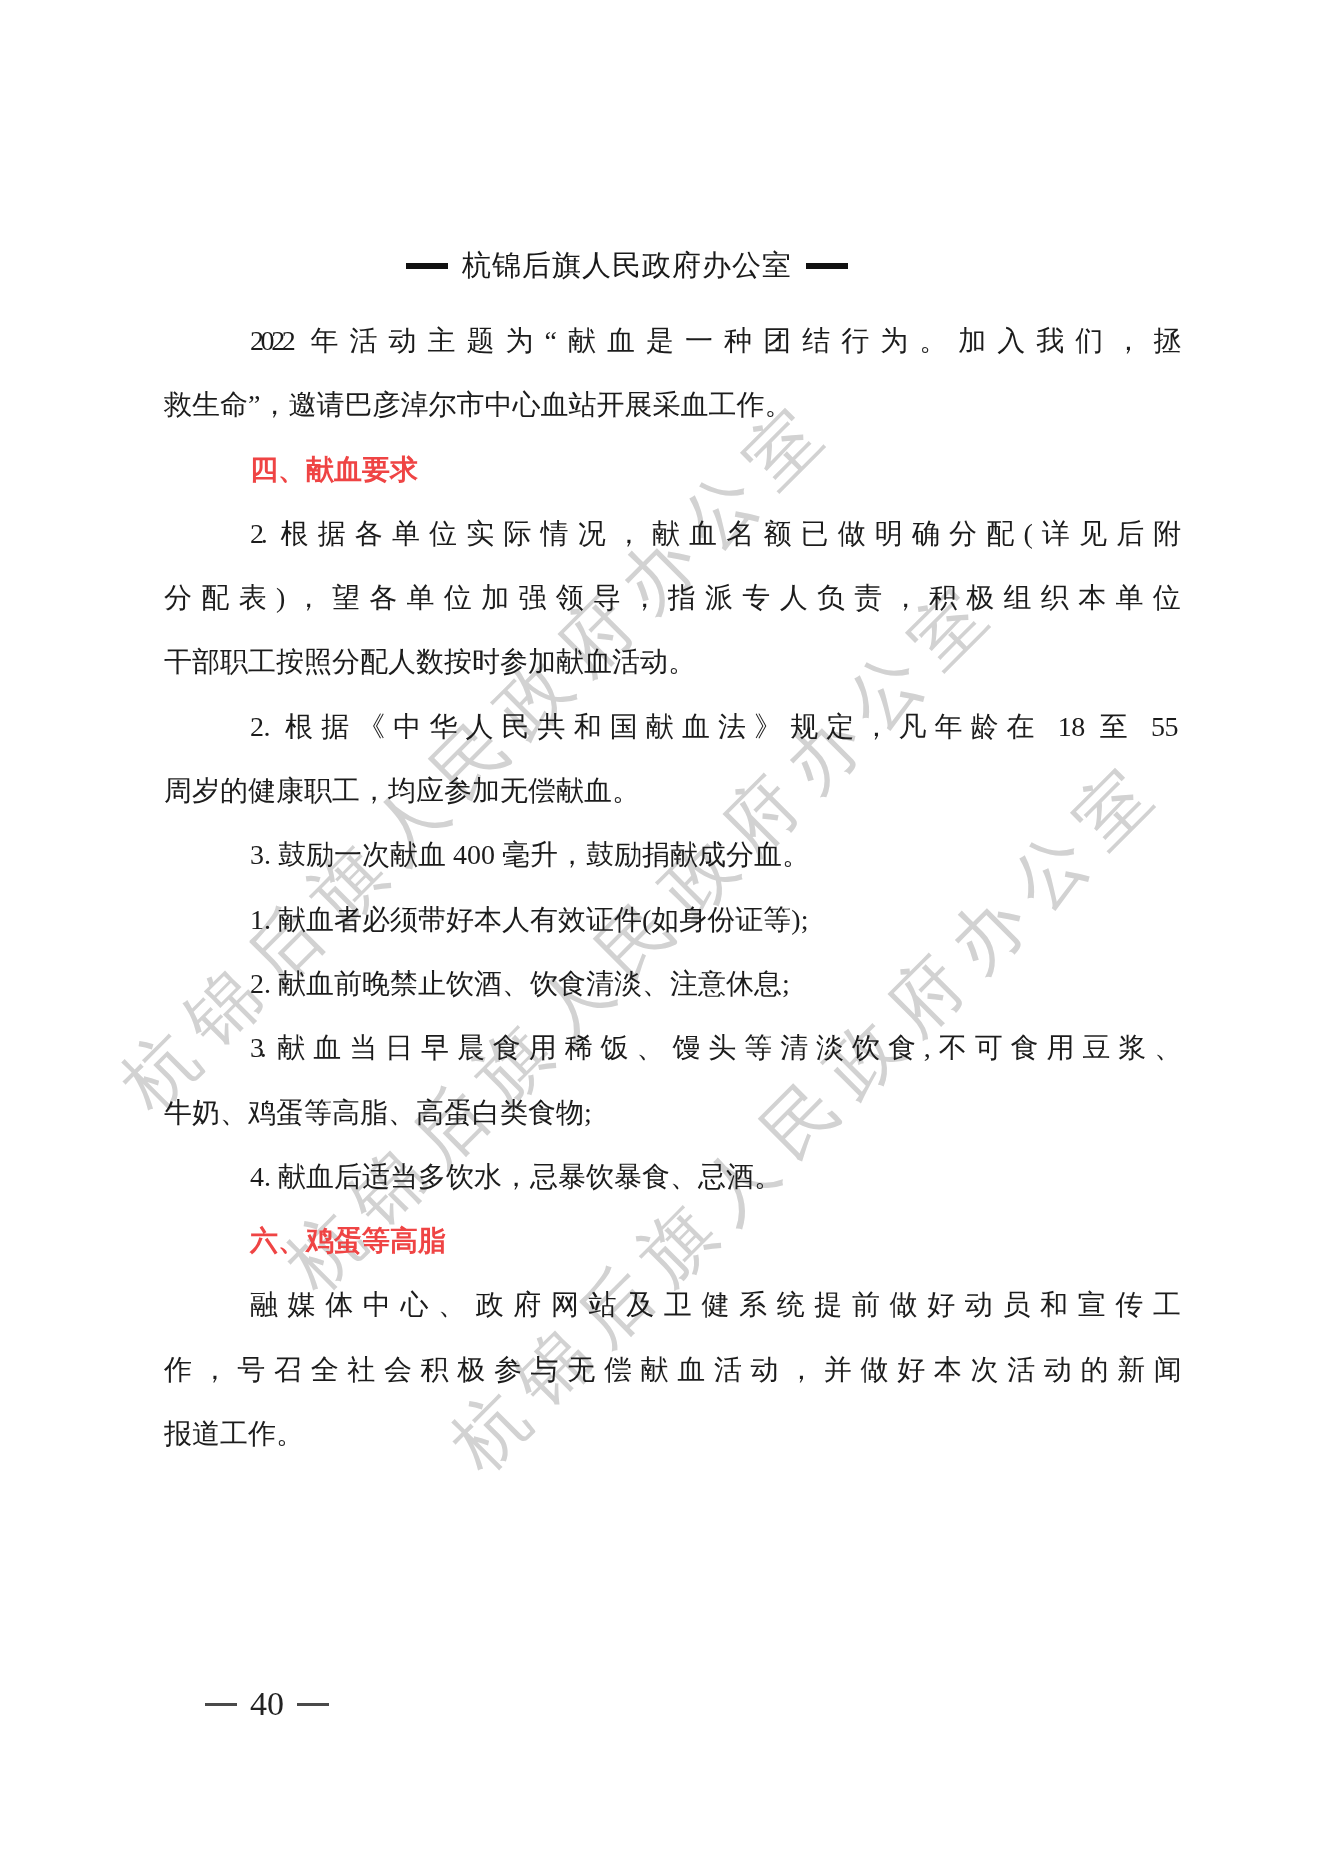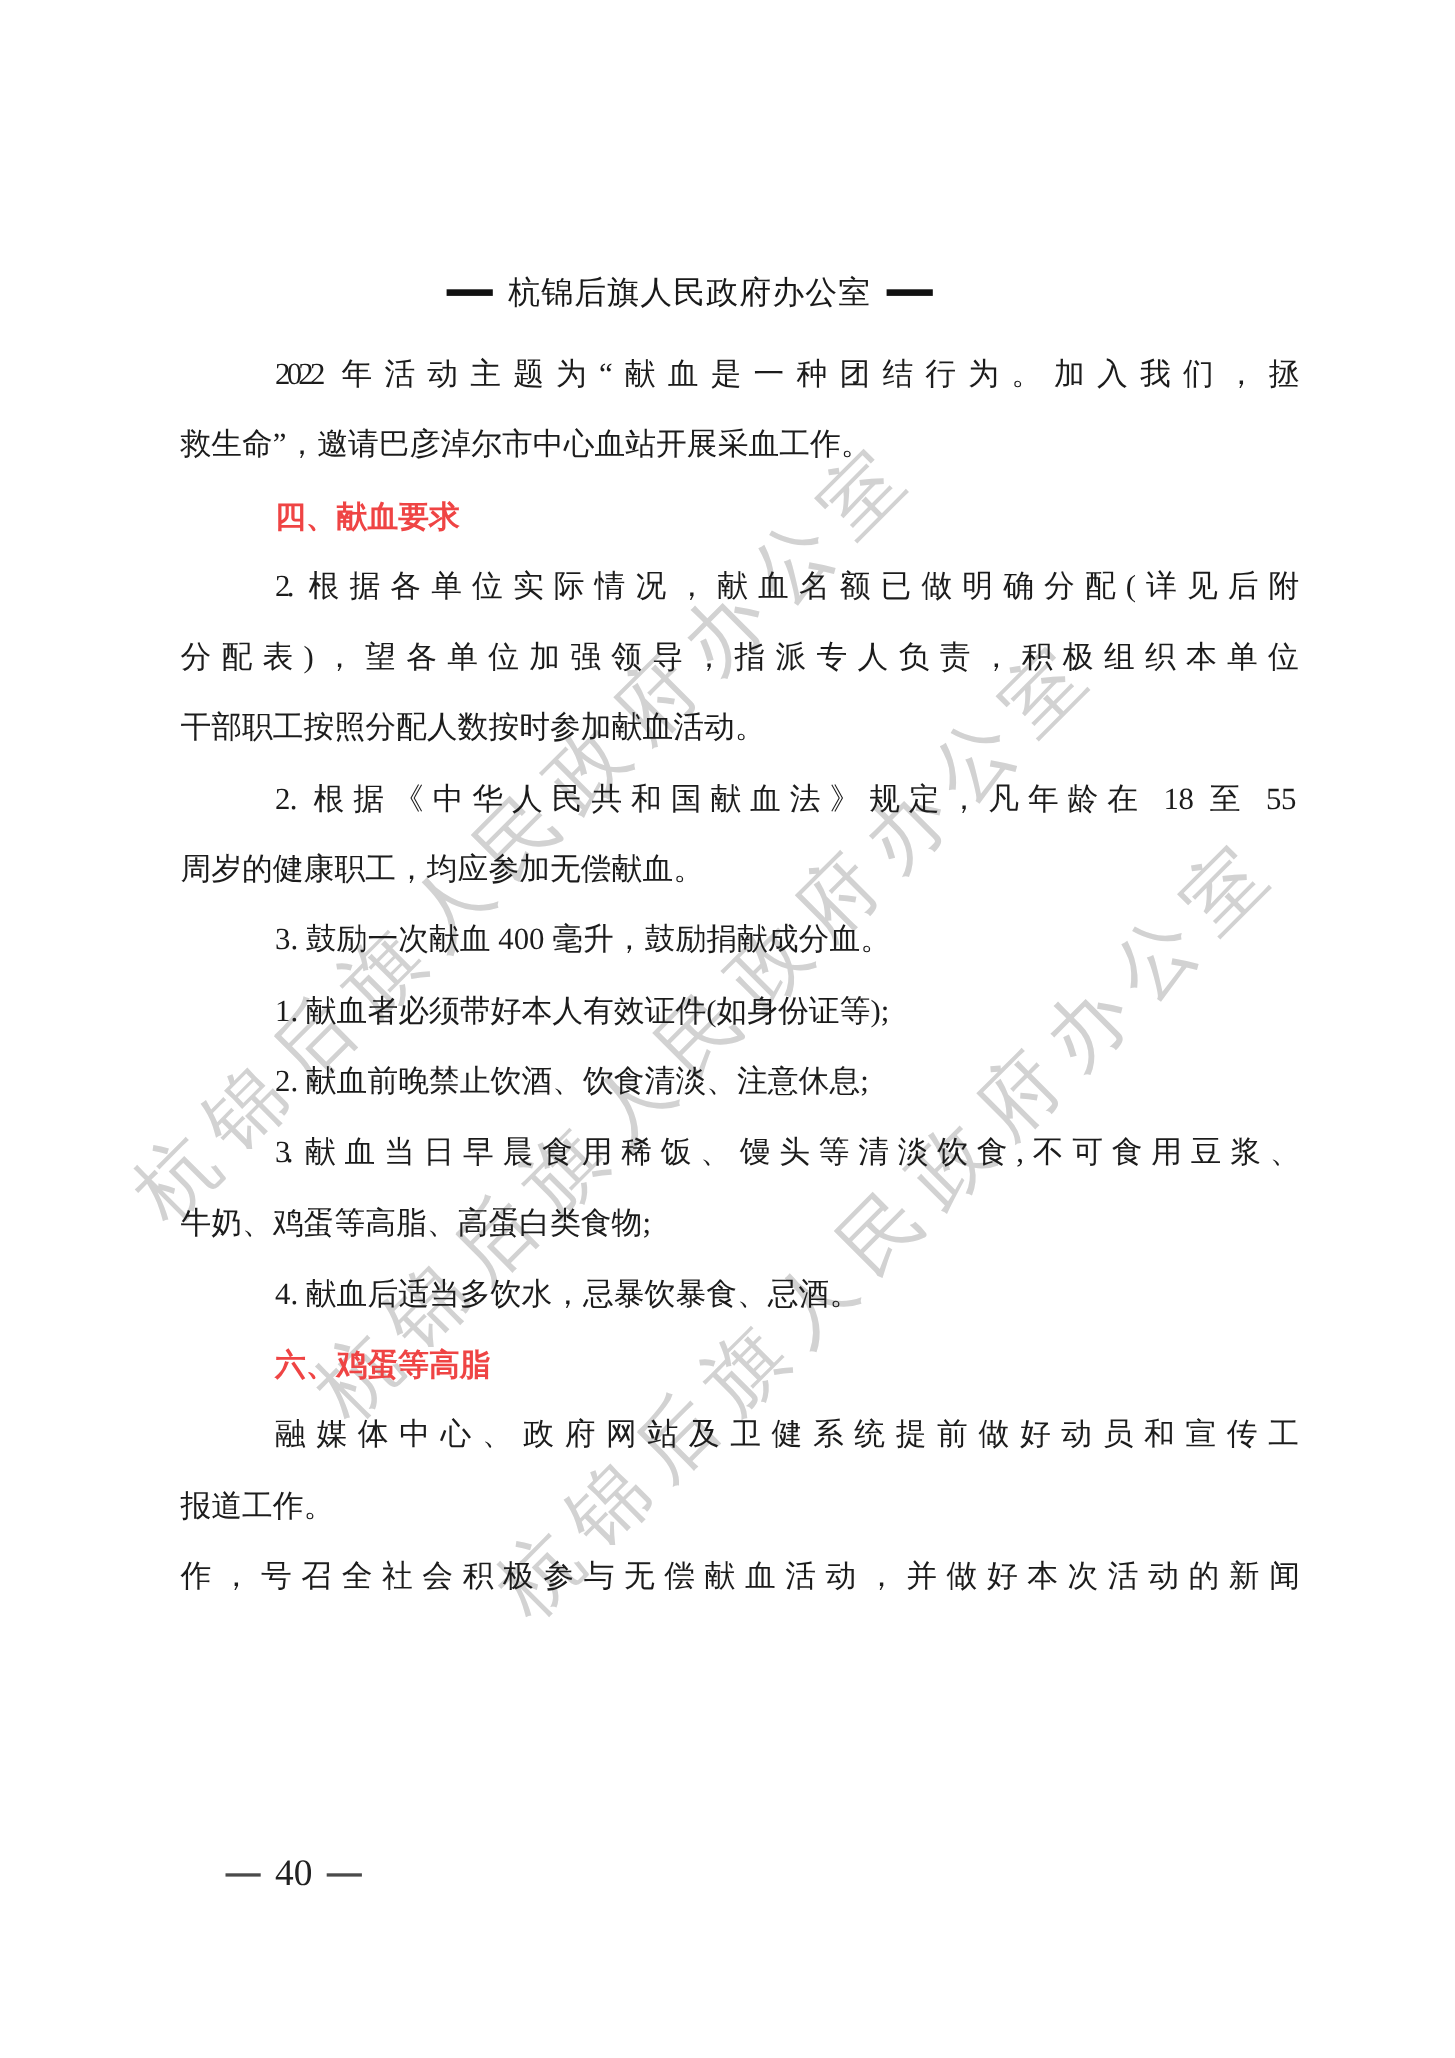--- a/index.html
+++ b/index.html
@@ -92,22 +92,22 @@
     <div class="line indent fit" style="letter-spacing:-0.5px">2. 根据《中华人民共和国献血法》规定，凡年龄在 18 至 55</div>
     <div class="line">周岁的健康职工，均应参加无偿献血。</div>
     <div class="line indent">3. 鼓励一次献血 400 毫升，鼓励捐献成分血。</div>
     <div class="line indent">1. 献血者必须带好本人有效证件(如身份证等);</div>
     <div class="line indent">2. 献血前晚禁止饮酒、饮食清淡、注意休息;</div>
     <div class="line indent fit" style="letter-spacing:-4.3px">3. 献血当日早晨食用稀饭、馒头等清淡饮食,不可食用豆浆、</div>
     <div class="line">牛奶、鸡蛋等高脂、高蛋白类食物;</div>
     <div class="line indent">4. 献血后适当多饮水，忌暴饮暴食、忌酒。</div>
     <div class="line indent heading">六、鸡蛋等高脂</div>
     <div class="line indent fit" style="letter-spacing:-2.9px">融媒体中心、政府网站及卫健系统提前做好动员和宣传工</div>
+    <div class="line fit" style="letter-spacing:-3.8px">作，号召全社会积极参与无偿献血活动，并做好本次活动的新闻</div>
     <div class="line">报道工作。</div>
-    <div class="line fit" style="letter-spacing:-3.8px">作，号召全社会积极参与无偿献血活动，并做好本次活动的新闻</div>
   </div>
 
   <div class="page-footer">
     <span class="dash"></span>
     <span class="num">40</span>
     <span class="dash"></span>
   </div>
 
 </div>
 

